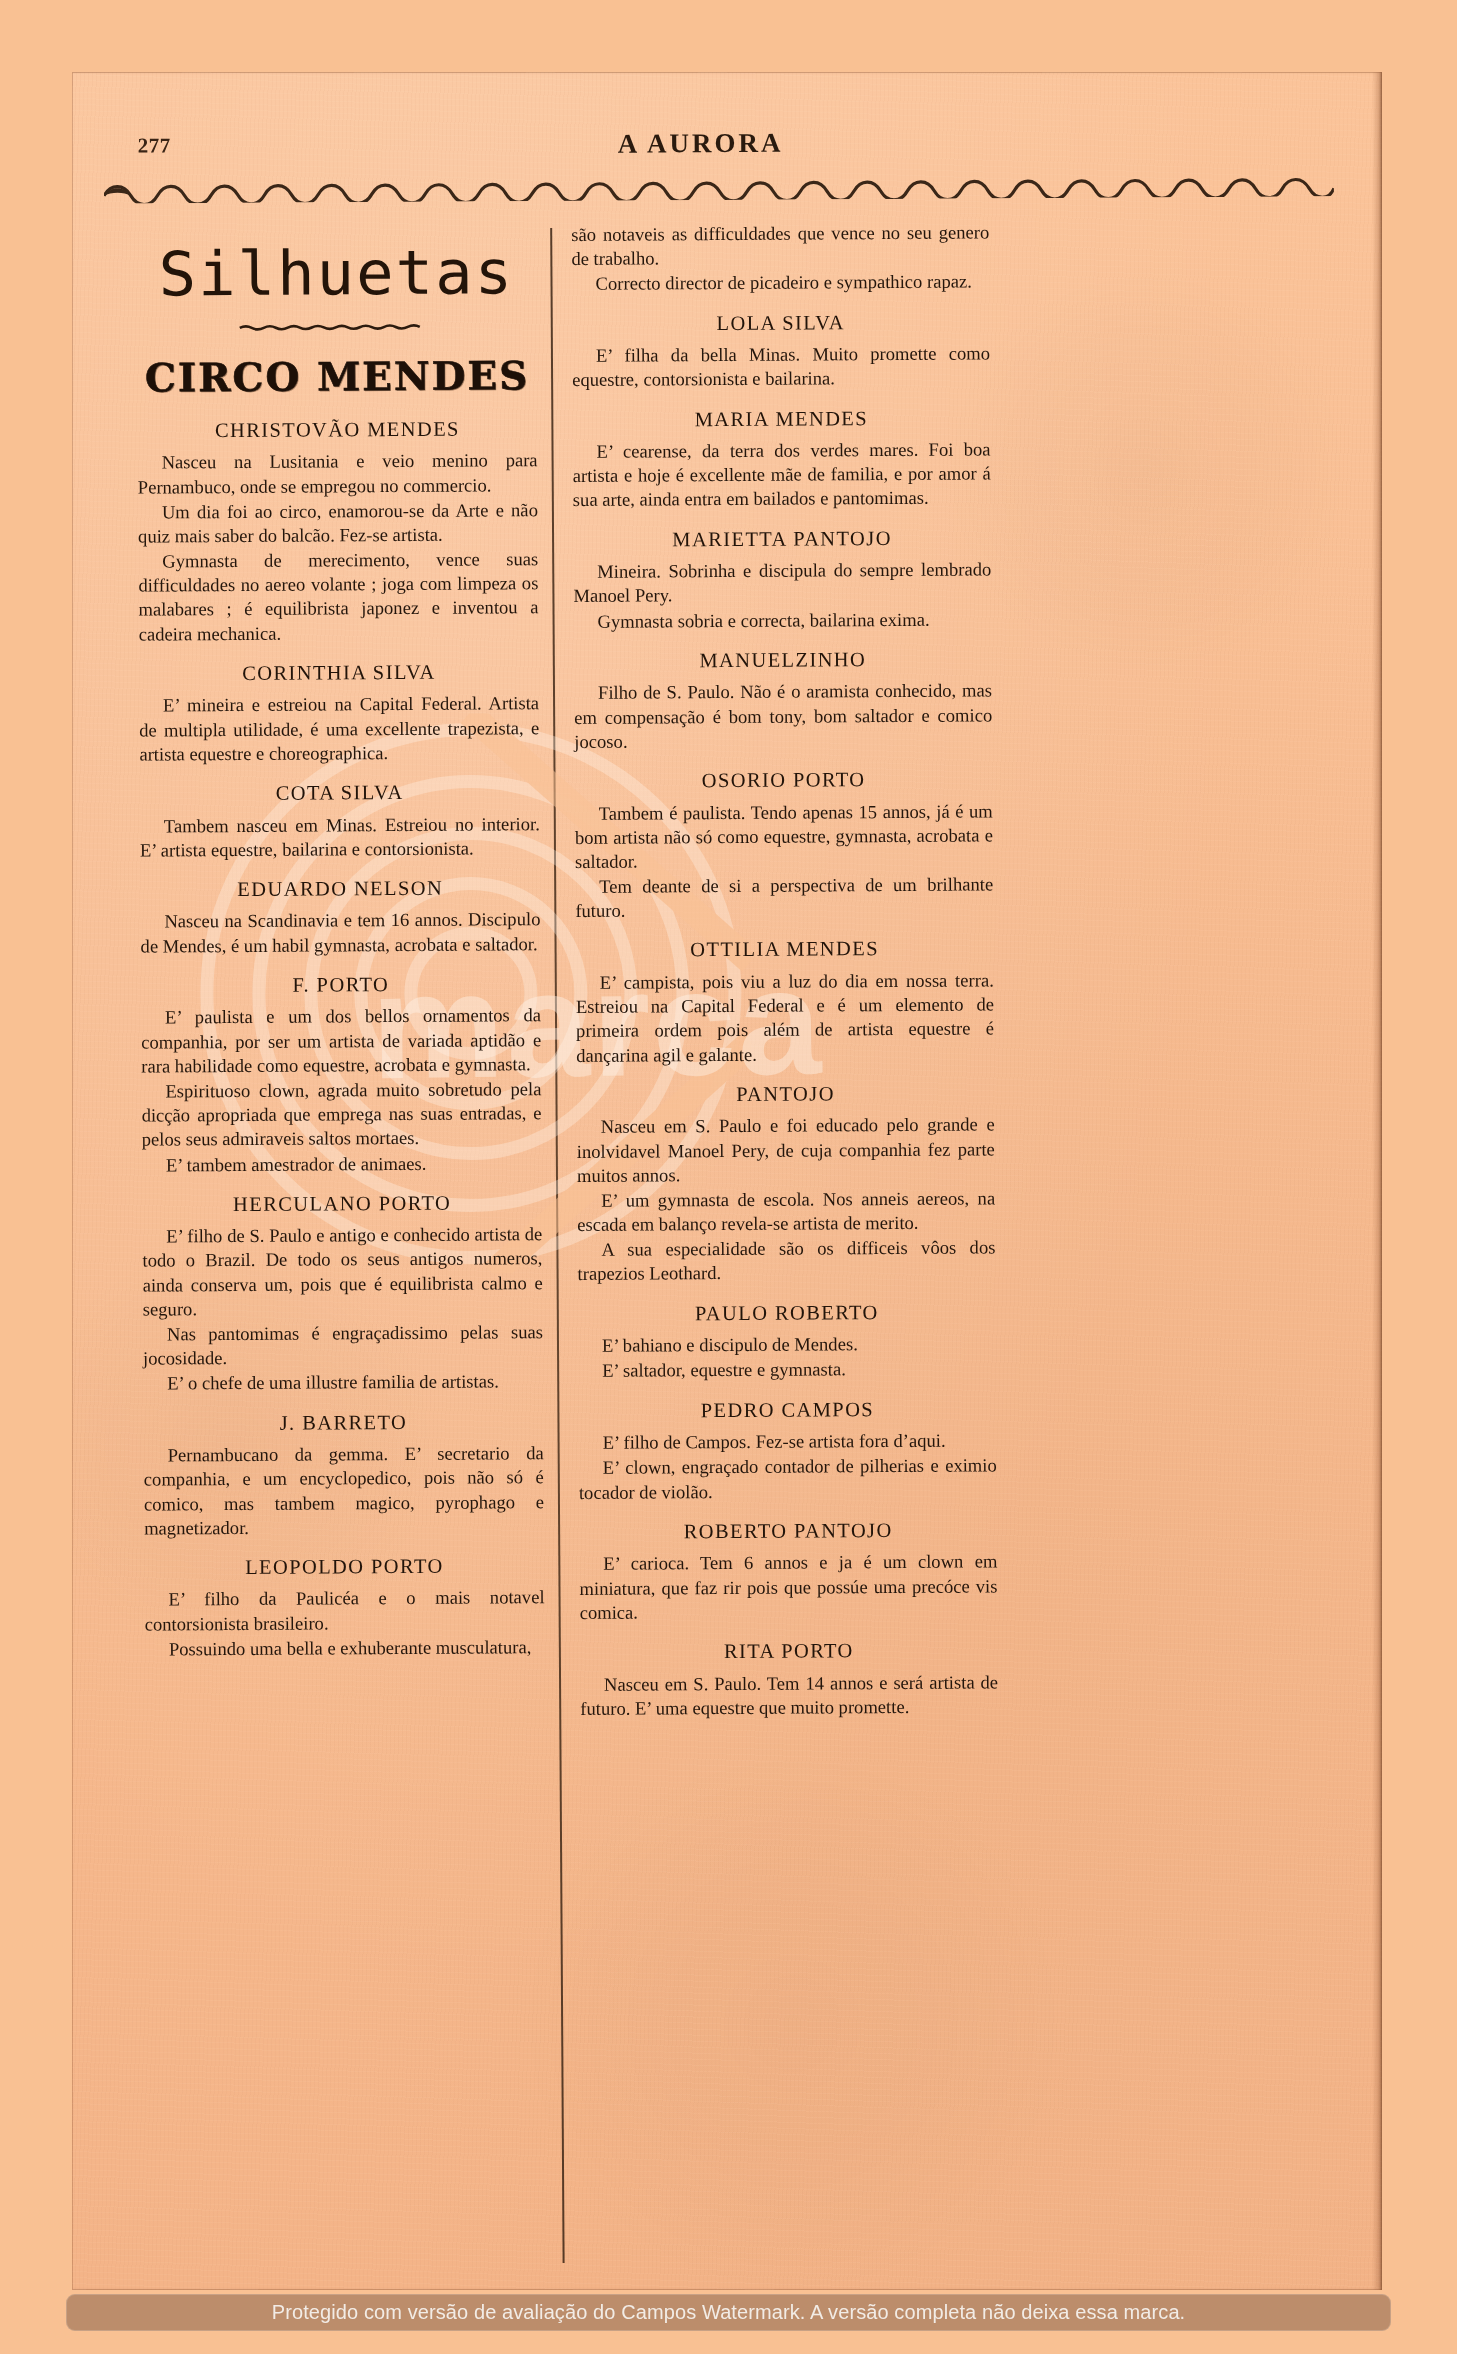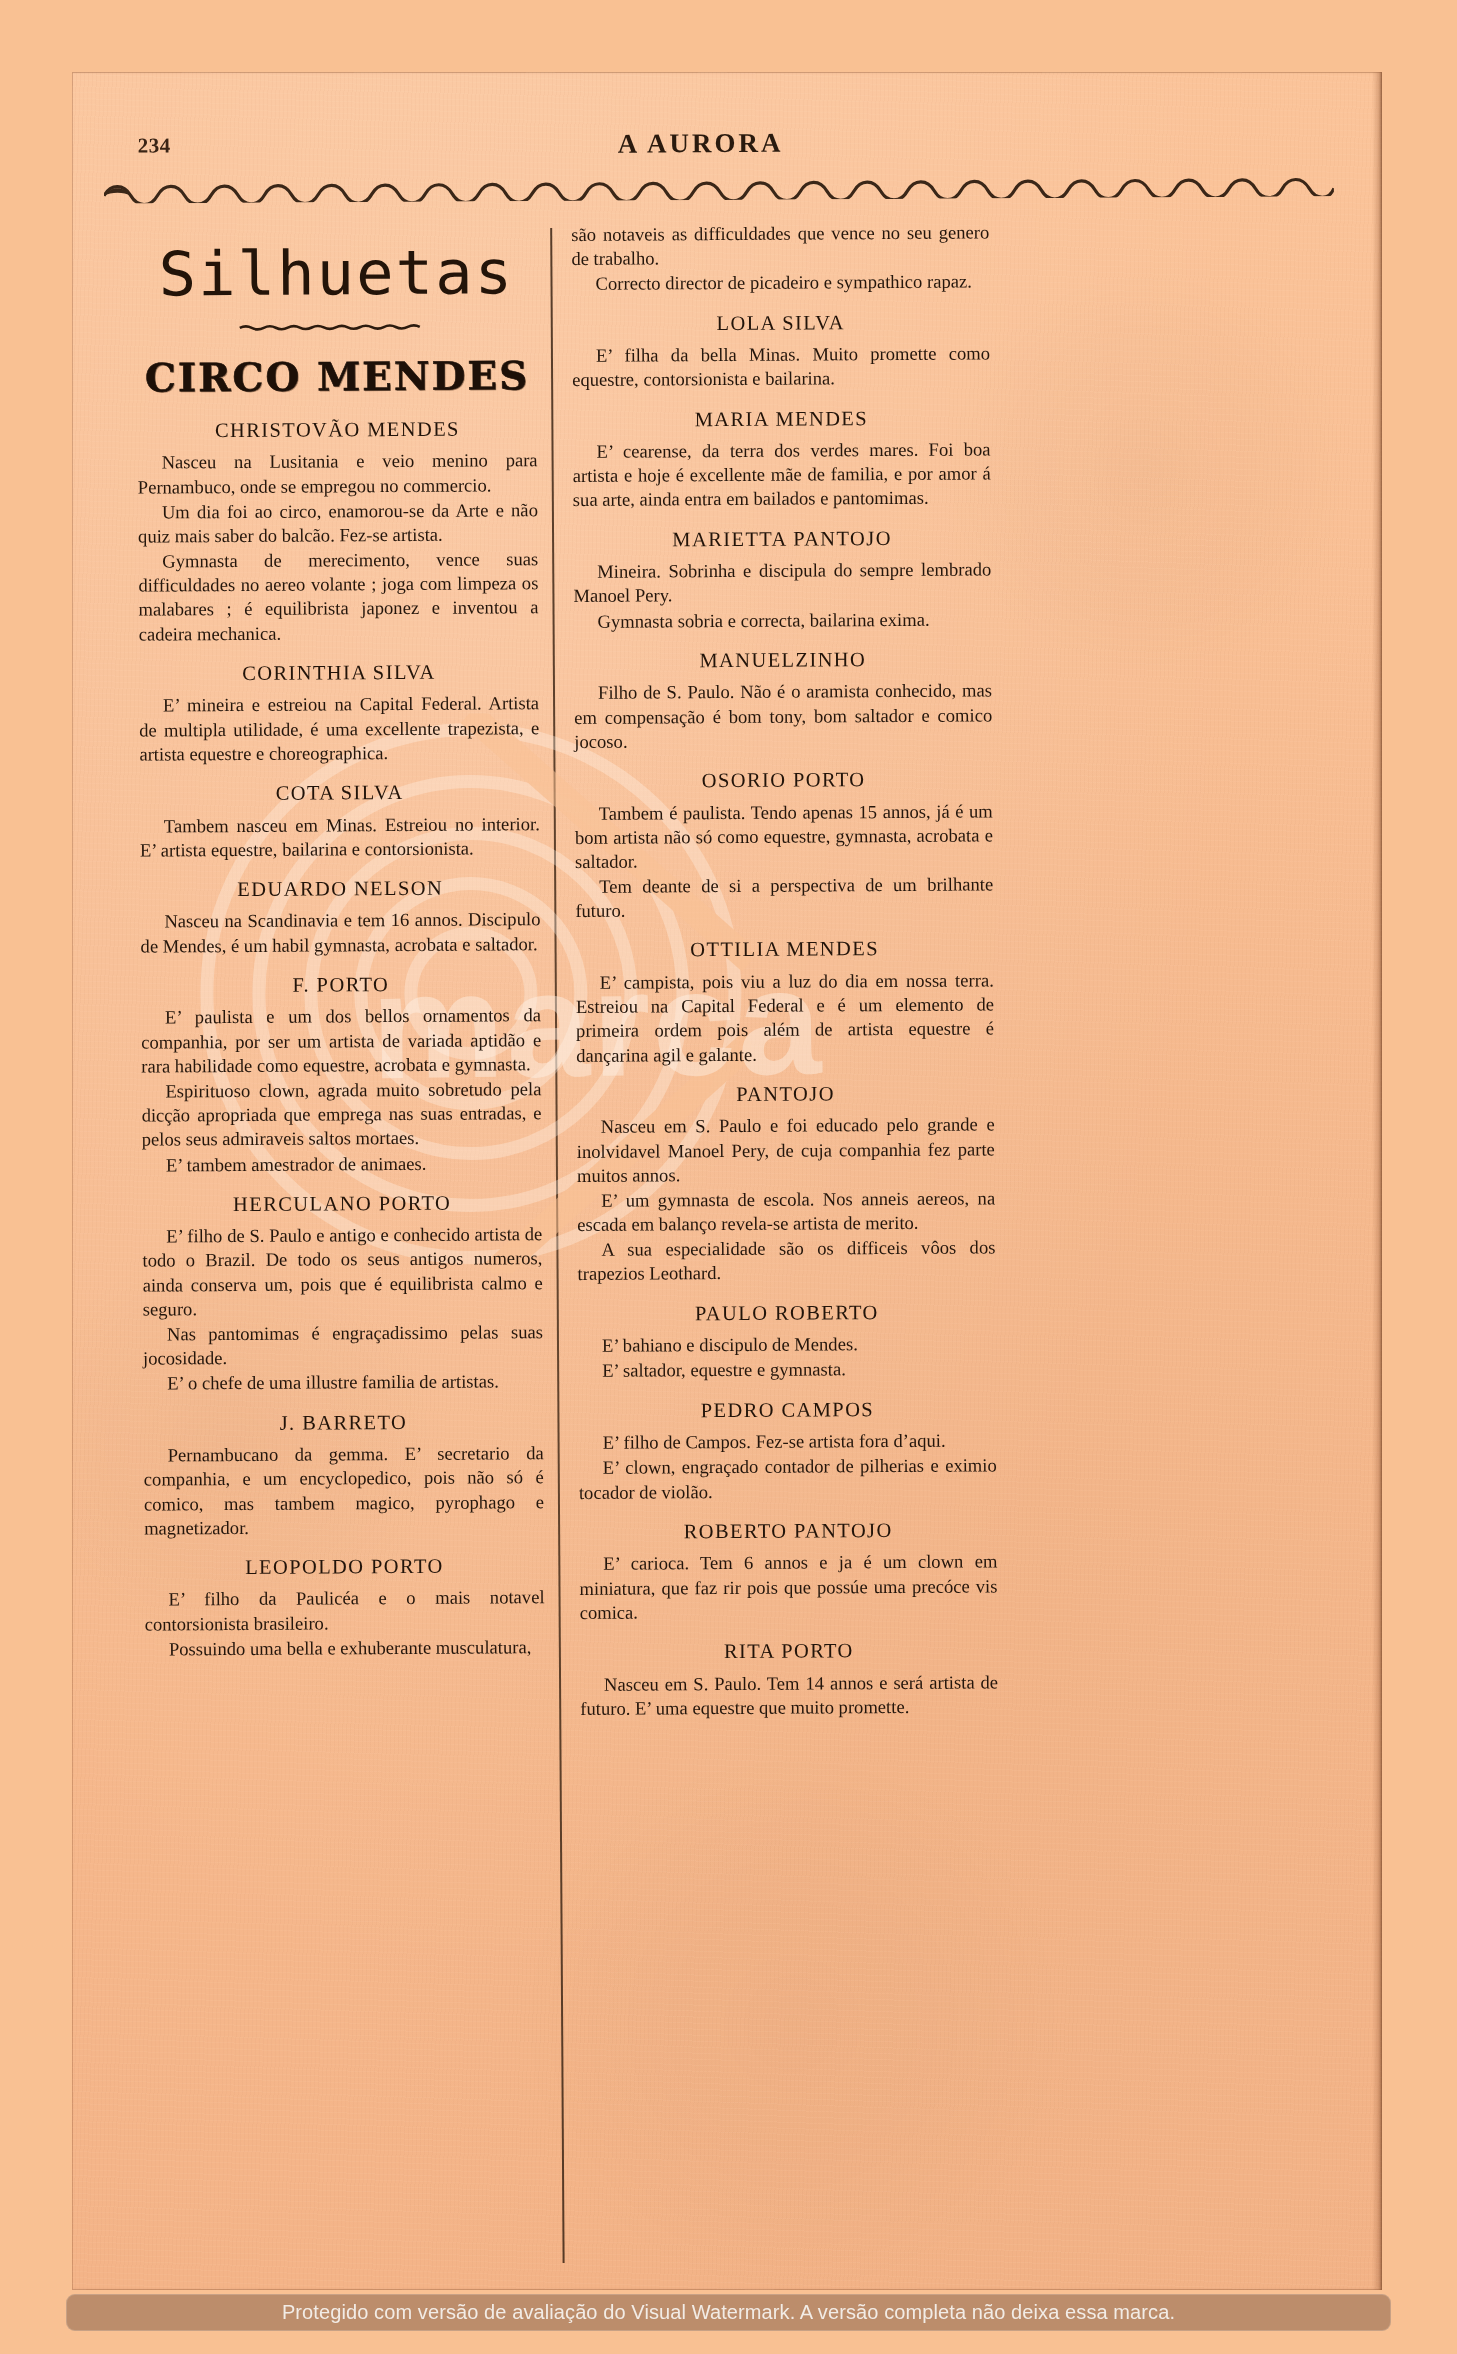--- a/index.html
+++ b/index.html
@@ -174,21 +174,21 @@
     letter-spacing:.1px;
   }
 </style>
 </head>
 <body>
 
 <div id="scan">
   <div id="sheet">
 
     <div class="runhead">
-      <div class="folio">234</div>
+      <div class="folio">277</div>
       <div class="journal">A AURORA</div>
     </div>
 
     <div class="wavy">
       <svg viewBox="0 0 1240 22" preserveAspectRatio="none" aria-hidden="true">
         <g fill="none" stroke="#2c1b0e" stroke-width="3.2">
           <path d="M0 14 C 7 2, 20 2, 27 14 S 47 26, 54 14 S 74 2, 81 14 S 101 26, 108 14 S 128 2, 135 14 S 155 26, 162 14 S 182 2, 189 14 S 209 26, 216 14 S 236 2, 243 14 S 263 26, 270 14 S 290 2, 297 14 S 317 26, 324 14 S 344 2, 351 14 S 371 26, 378 14 S 398 2, 405 14 S 425 26, 432 14 S 452 2, 459 14 S 479 26, 486 14 S 506 2, 513 14 S 533 26, 540 14 S 560 2, 567 14 S 587 26, 594 14 S 614 2, 621 14 S 641 26, 648 14 S 668 2, 675 14 S 695 26, 702 14 S 722 2, 729 14 S 749 26, 756 14 S 776 2, 783 14 S 803 26, 810 14 S 830 2, 837 14 S 857 26, 864 14 S 884 2, 891 14 S 911 26, 918 14 S 938 2, 945 14 S 965 26, 972 14 S 992 2, 999 14 S 1019 26, 1026 14 S 1046 2, 1053 14 S 1073 26, 1080 14 S 1100 2, 1107 14 S 1127 26, 1134 14 S 1154 2, 1161 14 S 1181 26, 1188 14 S 1208 2, 1215 14 S 1235 26, 1240 14"></path>
         </g>
         <g fill="#2c1b0e">
           <path d="M0 14 C 7 4, 20 4, 27 14 C 20 10, 7 10, 0 14 Z"></path>
@@ -285,14 +285,14 @@
           <p>E’ carioca.  Tem 6 annos e ja é um clown em miniatura, que faz rir pois que possúe uma precóce vis comica.</p>
           <h3 class="name">RITA  PORTO</h3>
           <p>Nasceu em S.  Paulo. Tem 14 annos e será artista de futuro. E’ uma equestre que muito promette.</p>
         </div>
     </div>
 
   </div>
 </div>
 
 <div id="wmbar">
-  <span>Protegido com versão de avaliação do Visual Watermark. A versão completa não deixa essa marca.</span>
+  <span>Protegido com versão de avaliação do Campos Watermark. A versão completa não deixa essa marca.</span>
 </div>
 
 </body></html>

